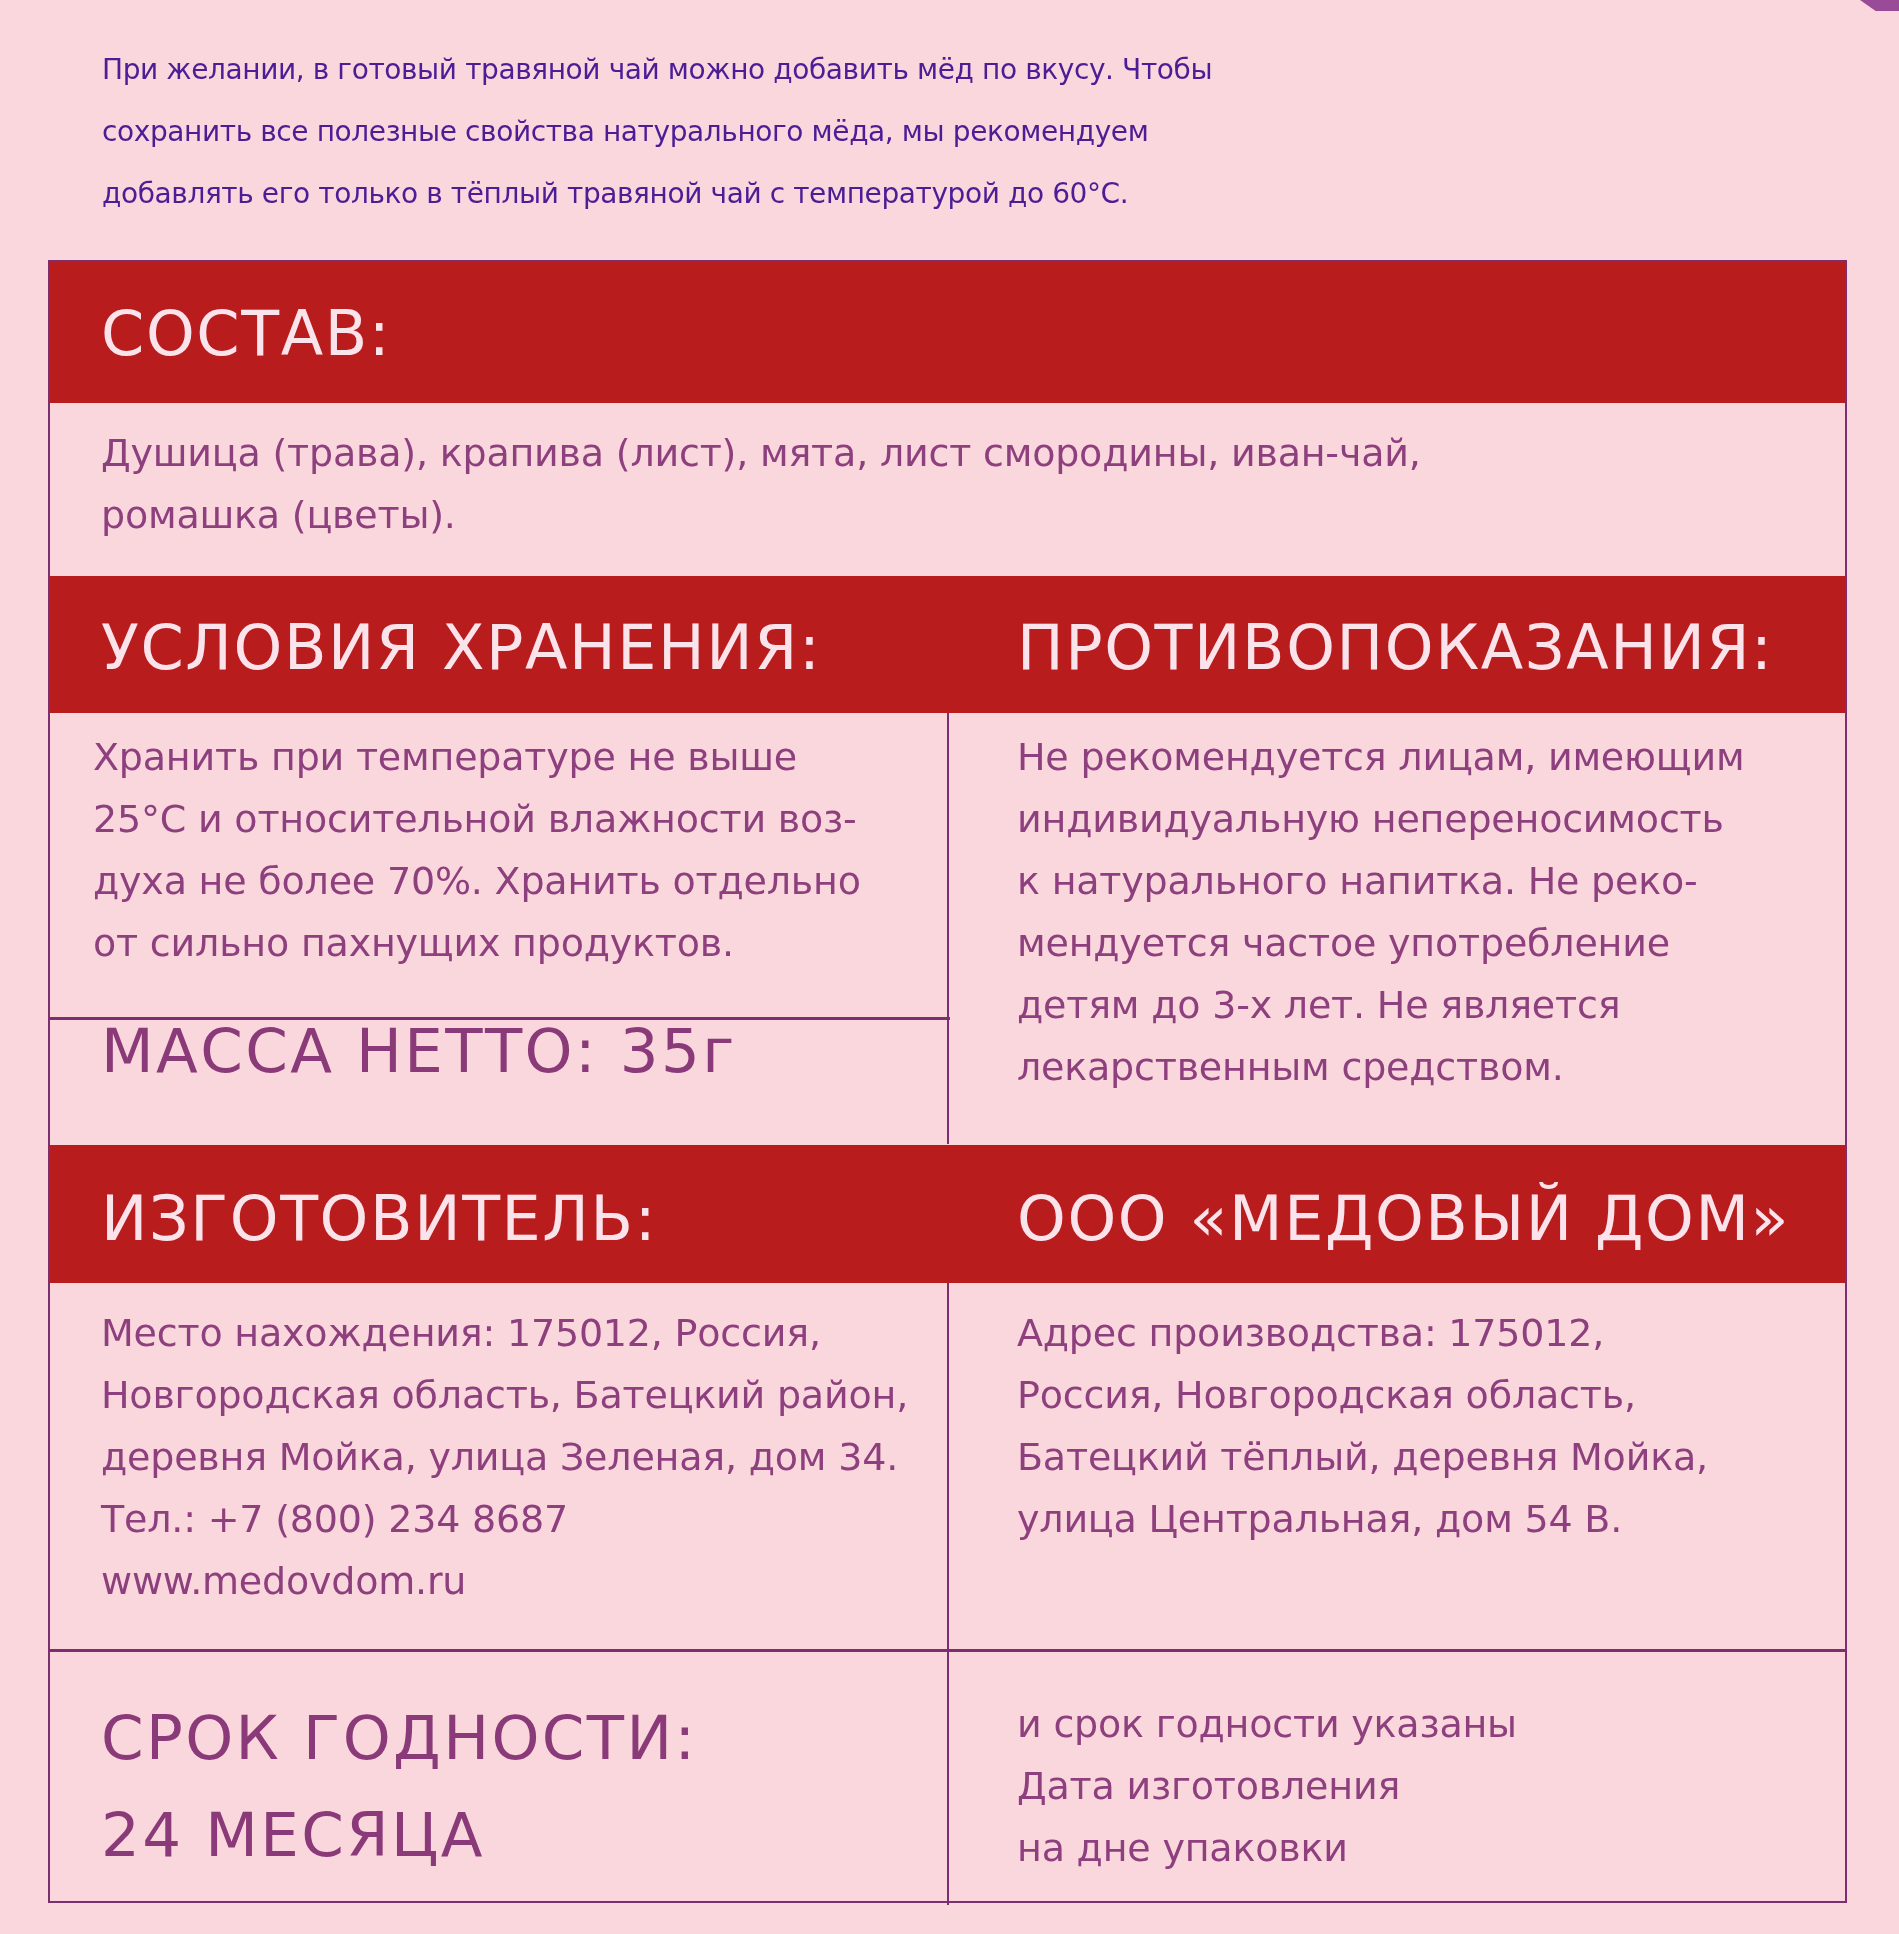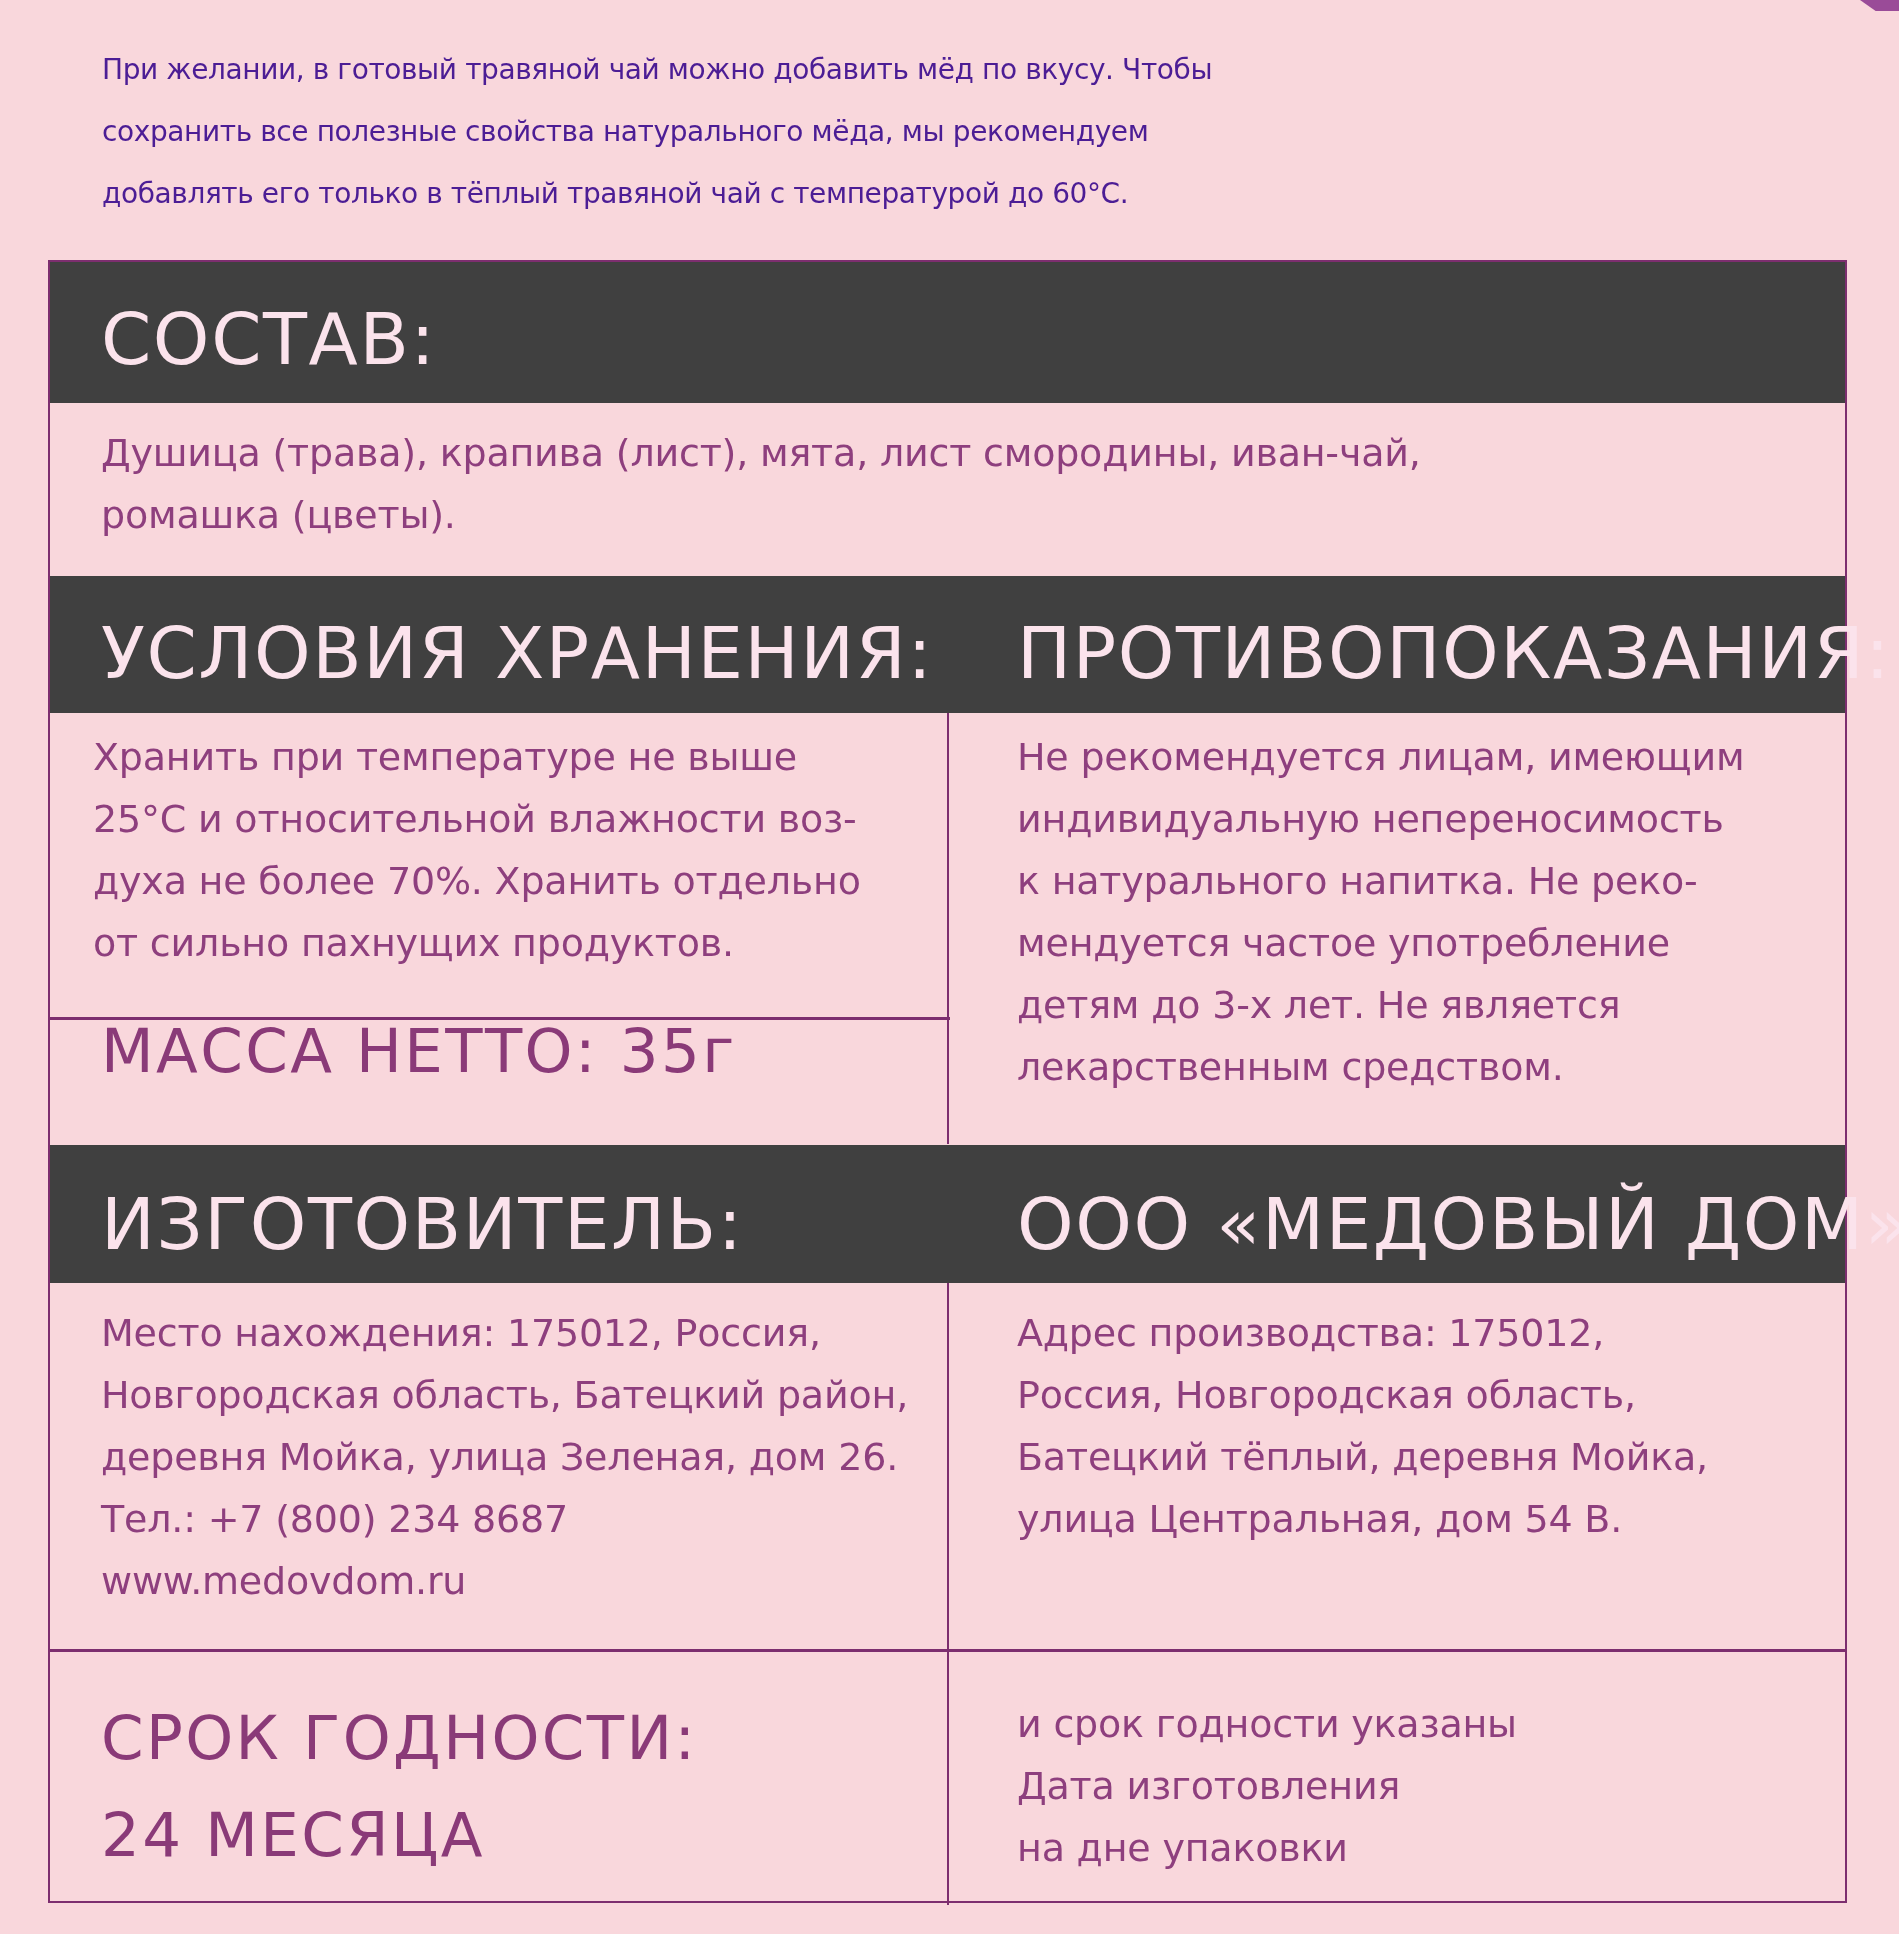--- a/index.html
+++ b/index.html
@@ -22,23 +22,23 @@
     color: #4c1d95;
   }
   .intro div { white-space: nowrap; }
   .table {
     position: absolute; left: 48px; top: 260px;
     width: 1799px; height: 1643px;
     border: 2.4px solid #7d2e6f; box-sizing: border-box;
   }
   .band {
     position: absolute; left: 0; width: 100%;
-    background: #404040;
+    background: #b91c1c;
     color: #fbe3ec;
-    font-size: 72px; letter-spacing: 1.6px;
+    font-size: 62px; letter-spacing: 1.6px;
   }
   .band .h { position: absolute; white-space: nowrap; }
   .cell { position: absolute; box-sizing: border-box; }
   .body-text {
     font-size: 38px; line-height: 62px; letter-spacing: -0.2px; color: #8e3f7e;
     white-space: nowrap;
   }
   .vline { position: absolute; width: 2.4px; background: #7d2e6f; }
   .hline { position: absolute; height: 3.2px; background: #7d2e6f; }
   .big { font-size: 61px; letter-spacing: 2.4px; color: #8a3a78; white-space: nowrap; }
@@ -95,21 +95,21 @@
   <div class="band" style="top:883px; height:138px;">
     <span class="h" style="left:51px; top:37px;">ИЗГОТОВИТЕЛЬ:</span>
     <span class="h" style="left:967px; top:37px;">ООО «МЕДОВЫЙ ДОМ»</span>
   </div>
 
   <div class="vline" style="left:897px; top:1021px; height:622px;"></div>
 
   <div class="cell body-text" style="left:51px; top:1040px;">
     <div>Место нахождения: 175012, Россия,</div>
     <div>Новгородская область, Батецкий район,</div>
-    <div>деревня Мойка, улица Зеленая, дом 26.</div>
+    <div>деревня Мойка, улица Зеленая, дом 34.</div>
     <div>Тел.: +7 (800) 234 8687</div>
     <div class="url">www.medovdom.ru</div>
   </div>
 
   <div class="cell body-text" style="left:967px; top:1040px;">
     <div>Адрес производства: 175012,</div>
     <div>Россия, Новгородская область,</div>
     <div>Батецкий тёплый, деревня Мойка,</div>
     <div>улица Центральная, дом 54 В.</div>
   </div>

